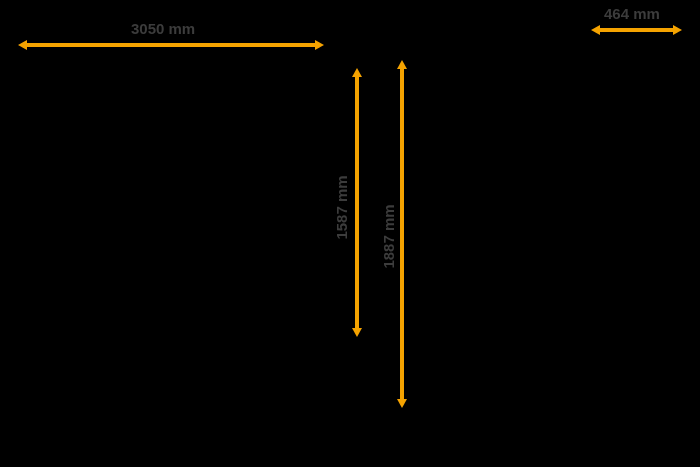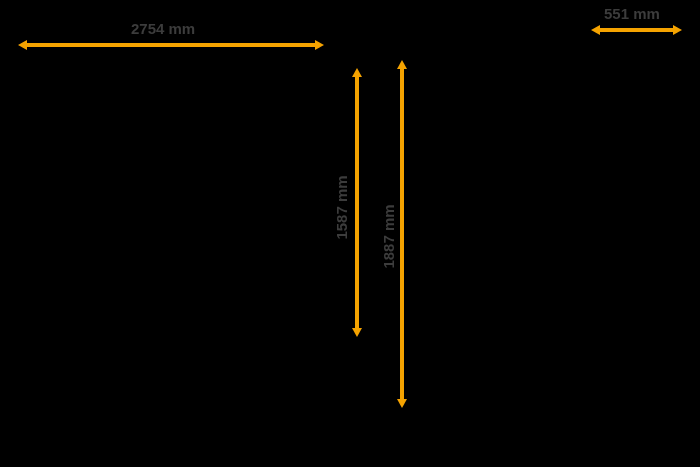--- a/index.html
+++ b/index.html
@@ -54,21 +54,21 @@
 
     <line x1="26" y1="45" x2="316" y2="45" stroke="#F5A300" stroke-width="4" marker-start="url(#arrowStart)" marker-end="url(#arrowEnd)"></line>
 
     <line x1="599" y1="30" x2="674" y2="30" stroke="#F5A300" stroke-width="4" marker-start="url(#arrowStart)" marker-end="url(#arrowEnd)"></line>
 
     <line x1="357" y1="76" x2="357" y2="329" stroke="#F5A300" stroke-width="4" marker-start="url(#arrowStart)" marker-end="url(#arrowEnd)"></line>
 
     <line x1="402" y1="68" x2="402" y2="400" stroke="#F5A300" stroke-width="4" marker-start="url(#arrowStart)" marker-end="url(#arrowEnd)"></line>
   </svg>
 
-  <div class="dim-label" style="left:131px; top:21px;">2754 mm</div>
+  <div class="dim-label" style="left:131px; top:21px;">3050 mm</div>
 
-  <div class="dim-label" style="left:604px; top:6px;">551 mm</div>
+  <div class="dim-label" style="left:604px; top:6px;">464 mm</div>
 
   <div class="dim-label rot-90" style="left:306px; top:200px; width:70px; text-align:center;">1587 mm</div>
 
   <div class="dim-label rot-90" style="left:353px; top:229px; width:70px; text-align:center;">1887 mm</div>
 
 </div>
 
 </body></html>

